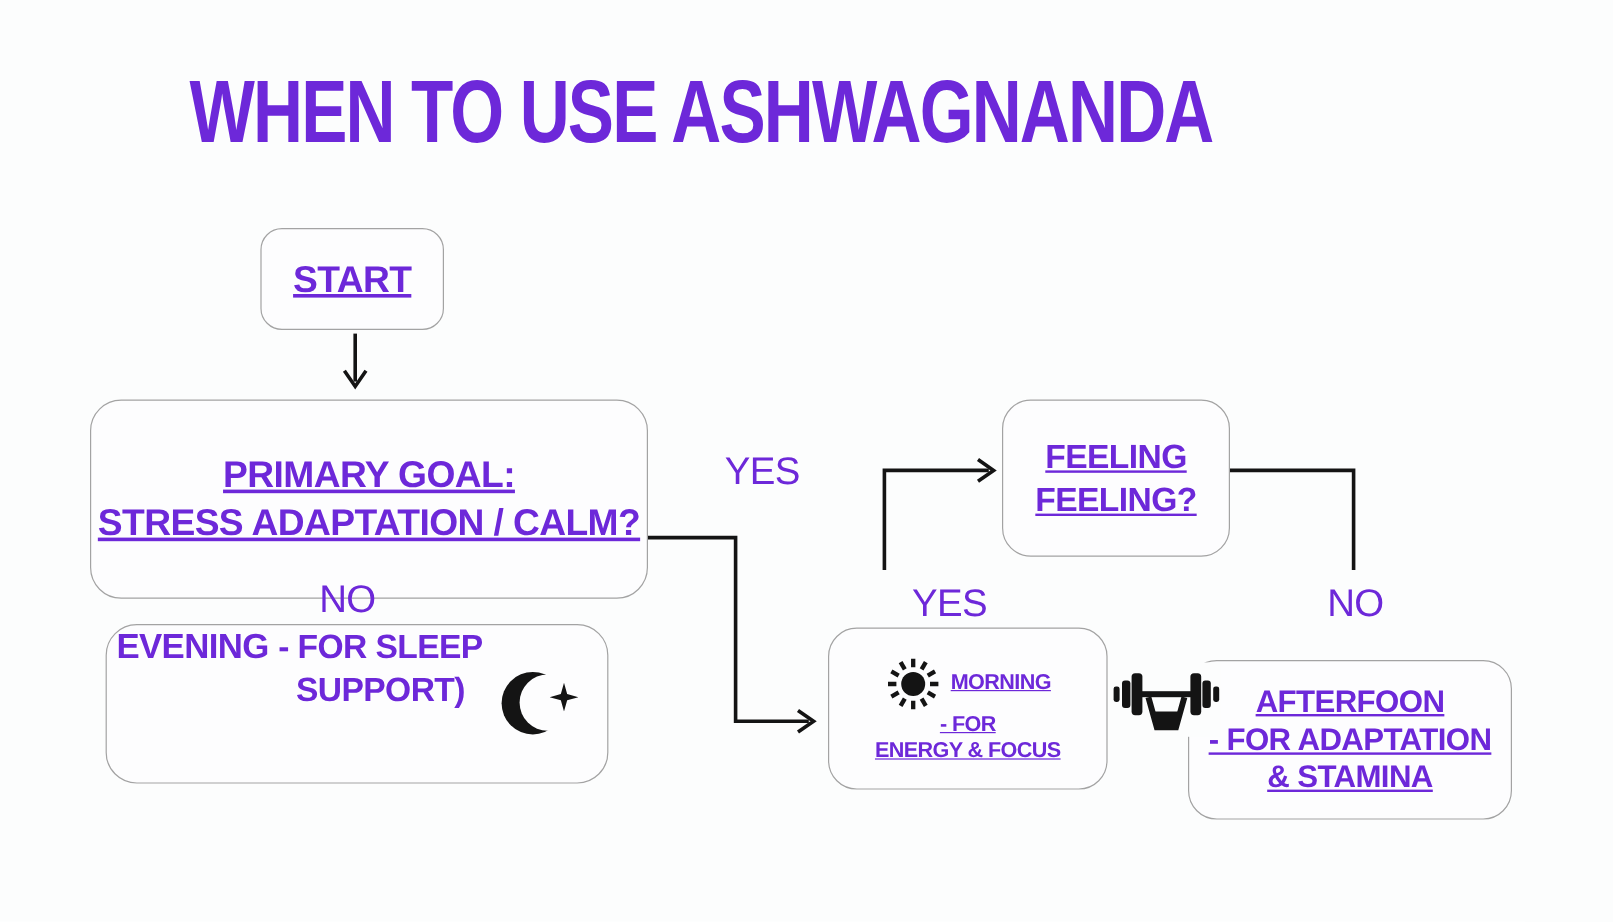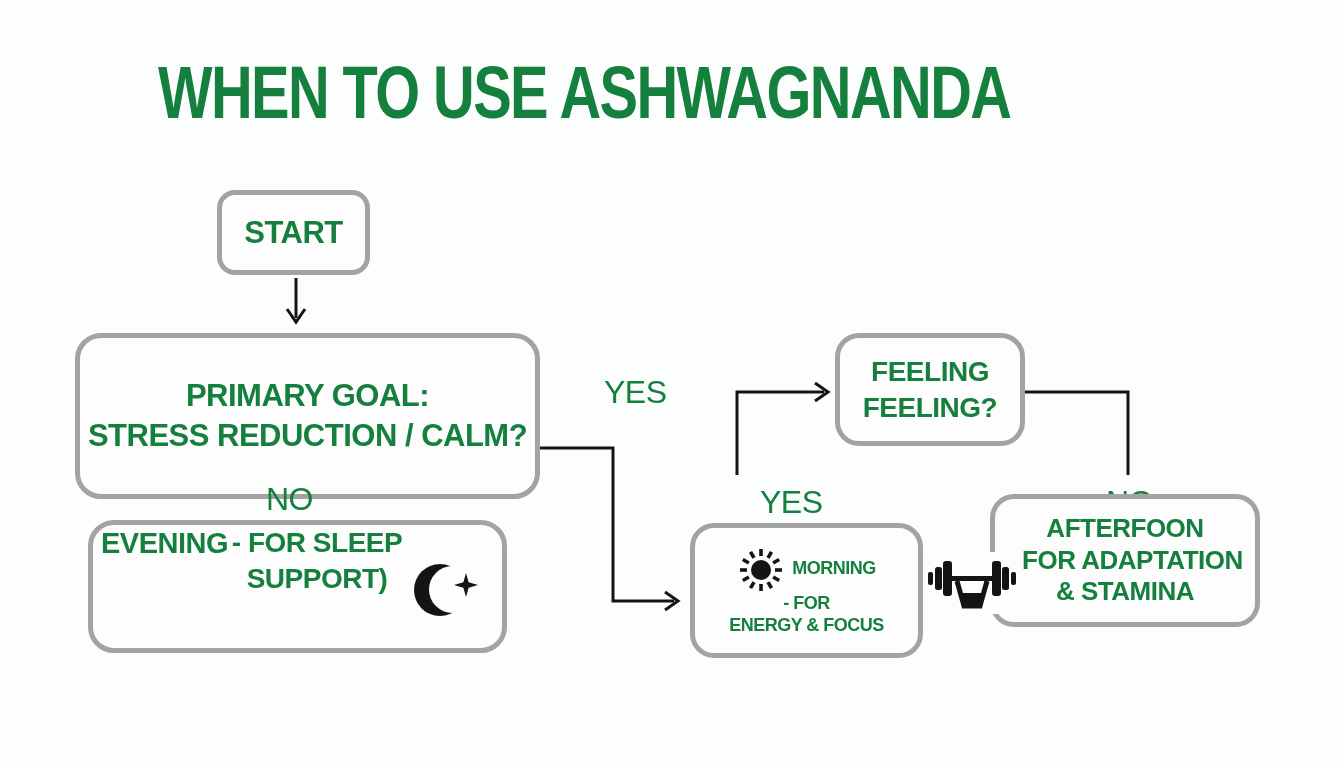--- a/index.html
+++ b/index.html
@@ -1,43 +1,43 @@
 <!DOCTYPE html>
 <html><head>
 <meta charset="utf-8">
 <style>
   html,body{margin:0;padding:0;}
   body{font-family:"Liberation Sans","DejaVu Sans",sans-serif;background:#ffffff;}
-  #canvas{position:relative;width:1344px;height:768px;background:#fcfdfd;overflow:hidden;color:#15803d;}
+  #canvas{position:relative;width:1344px;height:768px;background:#fcfdfd;overflow:hidden;color:#6d28d9;}
 
   
   .title{
     position:absolute;left:158px;top:56px;
     font-size:74px;font-weight:700;letter-spacing:-2px;white-space:nowrap;
     transform:scaleX(0.78);transform-origin:left top;line-height:1;
   }
 
   
   svg.connectors{position:absolute;left:0;top:0;width:1344px;height:768px;pointer-events:none;}
   svg.connectors path{stroke:#141414;stroke-width:3;fill:none;stroke-linejoin:miter;stroke-linecap:butt;}
 
   
   .box{
     position:absolute;box-sizing:border-box;
-    border:5px solid #a3a3a3;border-radius:24px;background:#fdfdfe;
+    border:1px solid #a3a3a3;border-radius:24px;background:#fdfdfe;
     display:flex;flex-direction:column;align-items:center;justify-content:center;
-    font-weight:700;text-align:center;letter-spacing:-0.5px;line-height:1.28;
+    font-weight:700;text-align:center;letter-spacing:-0.5px;line-height:1.28;text-decoration:underline;
   }
   .box-start{left:217px;top:190px;width:153px;height:85px;border-radius:18px;font-size:31px;}
   .box-primary{left:75px;top:333px;width:465px;height:166px;border-radius:26px;font-size:31px;}
   .box-evening{left:88px;top:520px;width:419px;height:133px;border-radius:26px;font-size:28px;}
   .box-evening .txt{position:absolute;left:8px;right:96px;top:0;bottom:0;display:flex;justify-content:flex-start;}
-  .box-fatigued{left:835px;top:333px;width:190px;height:113px;font-size:28px;}
+  .box-fatigued{left:835px;top:333px;width:190px;height:131px;font-size:28px;}
   .box-morning{left:690px;top:523px;width:233px;height:135px;font-size:18px;line-height:1.22;}
-  .box-afternoon{left:990px;top:494px;width:270px;height:133px;font-size:26px;line-height:1.22;}
+  .box-afternoon{left:990px;top:550px;width:270px;height:133px;font-size:26px;line-height:1.22;}
   .mrow{display:flex;align-items:center;gap:7px;}
 
   
   .lbl{position:absolute;font-size:32px;font-weight:400;letter-spacing:-0.5px;line-height:1;}
 
   
   .moon-wrap{position:absolute;right:26px;top:36px;width:62px;height:62px;}
   .moon-disc{position:absolute;left:0;top:3px;width:52px;height:52px;background:#141414;border-radius:50%;}
   .moon-disc::after{content:"";position:absolute;left:15px;top:2px;width:47px;height:47px;background:#fdfdfe;border-radius:50%;}
   .moon-star{
@@ -73,21 +73,21 @@
 
     <path d="M1023,392 L1128,392 L1128,475"></path>
   </svg>
 
   <div class="box box-start">
     <div>START</div>
   </div>
 
   <div class="box box-primary">
     <div>PRIMARY GOAL:</div>
-    <div>STRESS REDUCTION / CALM?</div>
+    <div>STRESS ADAPTATION / CALM?</div>
   </div>
 
   <div class="lbl" style="left:604px;top:376px;">YES</div>
   <div class="lbl" style="left:266px;top:483px;">NO</div>
   <div class="lbl" style="left:760px;top:486px;">YES</div>
   <div class="lbl" style="left:1106px;top:486px;">NO</div>
 
   <div class="box box-evening">
     <div class="txt">
       <div style="font-size:29px;">EVENING</div>

